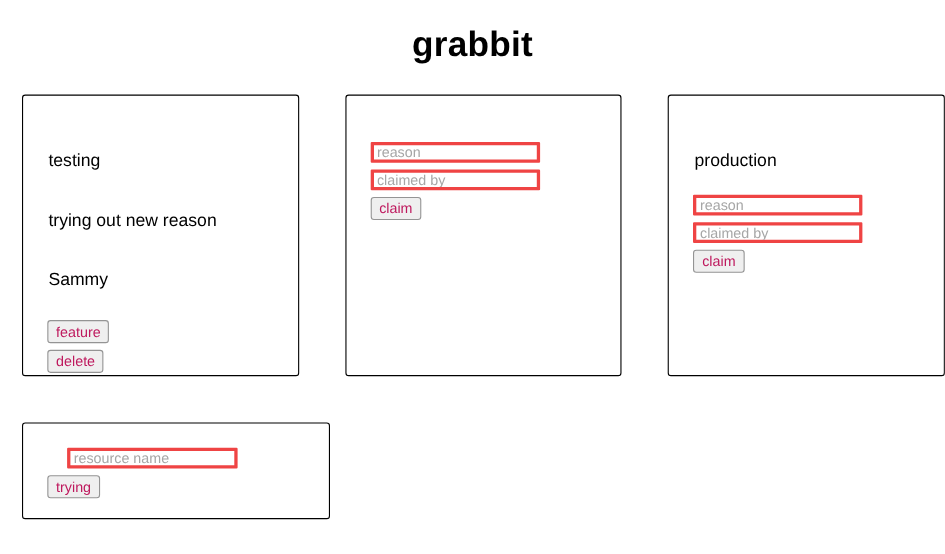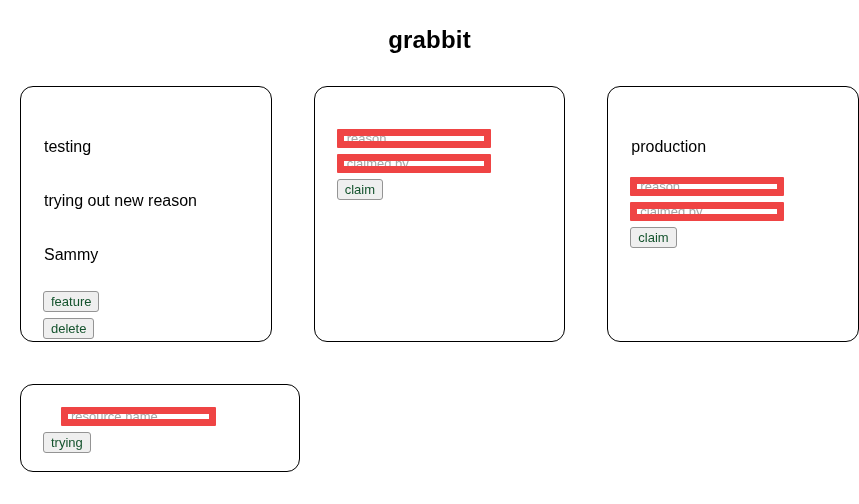--- a/index.html
+++ b/index.html
@@ -17,38 +17,38 @@
   .page {
     position: relative;
     width: 859px;
     height: 504px;
     box-sizing: border-box;
   }
   .app-title {
     margin: 0;
     padding-top: 20px;
     text-align: center;
-    font-size: 24px;
+    font-size: 32px;
     font-weight: bold;
     letter-spacing: 0.2px;
     line-height: 40px;
     color: #000000;
   }
   .cards-row {
     display: flex;
     align-items: flex-start;
     padding-left: 20px;
     padding-top: 26px;
     gap: 42px;
   }
   .card {
     box-sizing: border-box;
     width: 280px;
     border: 1px solid #000000;
-    border-radius: 13px;
+    border-radius: 3px;
     background: #ffffff;
     padding: 22px 22px 22px 22px;
   }
   .card.resource-card {
     height: 256px;
   }
   .card-heading {
     font-size: 16px;
     font-weight: normal;
     line-height: 20px;
@@ -72,34 +72,34 @@
     box-sizing: border-box;
     width: 154px;
     height: 19px;
     margin-bottom: 6px;
     padding: 1px 3px;
     font-family: "Liberation Sans", sans-serif;
     font-size: 13px;
     line-height: 15px;
     color: #000000;
     background: #ffffff;
-    border: 7px solid #ef4444;
+    border: 3px solid #ef4444;
     border-radius: 1px;
     outline: none;
   }
   .field::placeholder {
     color: #a6a6a6;
     opacity: 1;
   }
   .btn {
     display: block;
     font-family: "Liberation Sans", sans-serif;
     font-size: 13px;
     line-height: 15px;
-    color: #14532d;
+    color: #be185d;
     background: #efefef;
     border: 1px solid #949494;
     border-radius: 3px;
     padding: 2px 7px;
     margin-top: 0;
     cursor: pointer;
   }
   .actions {
     padding-top: 26px;
   }

